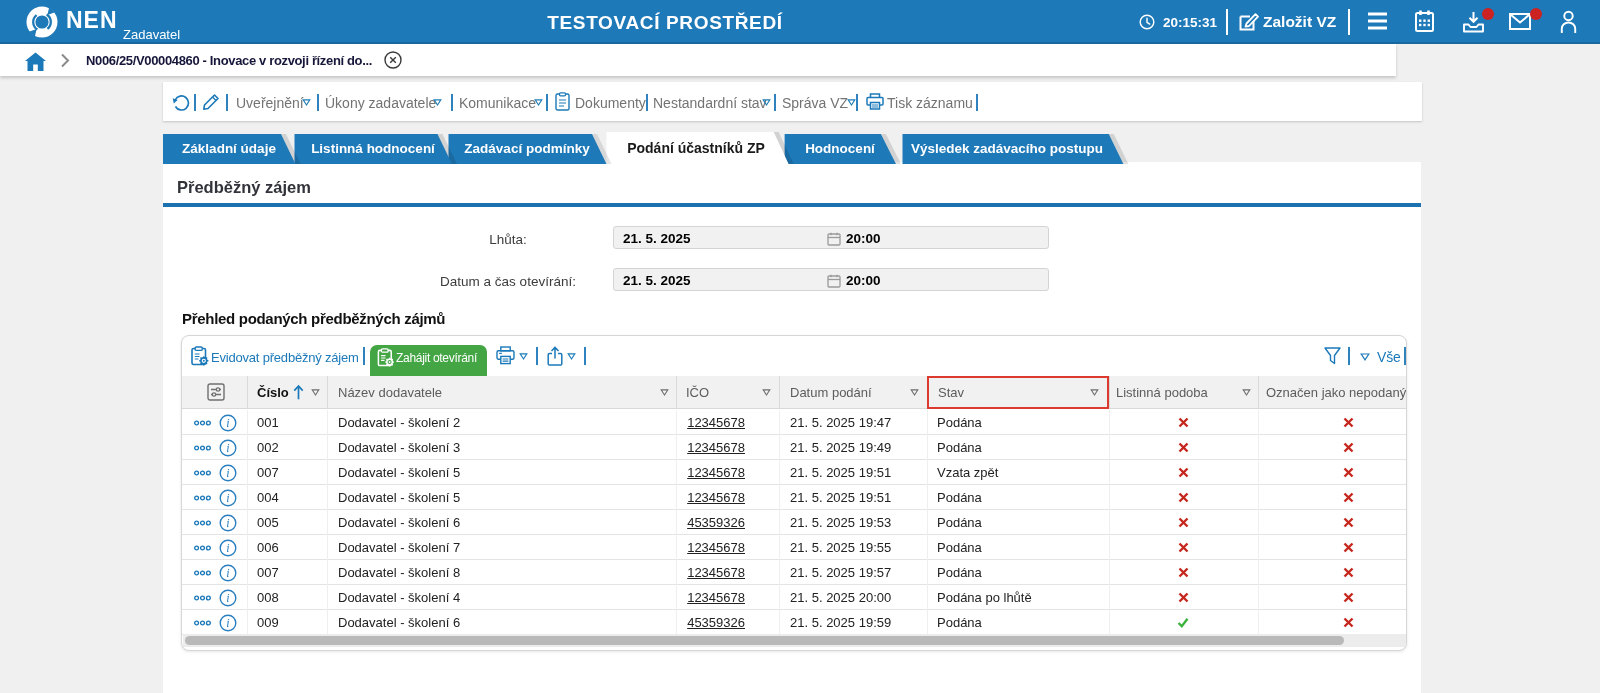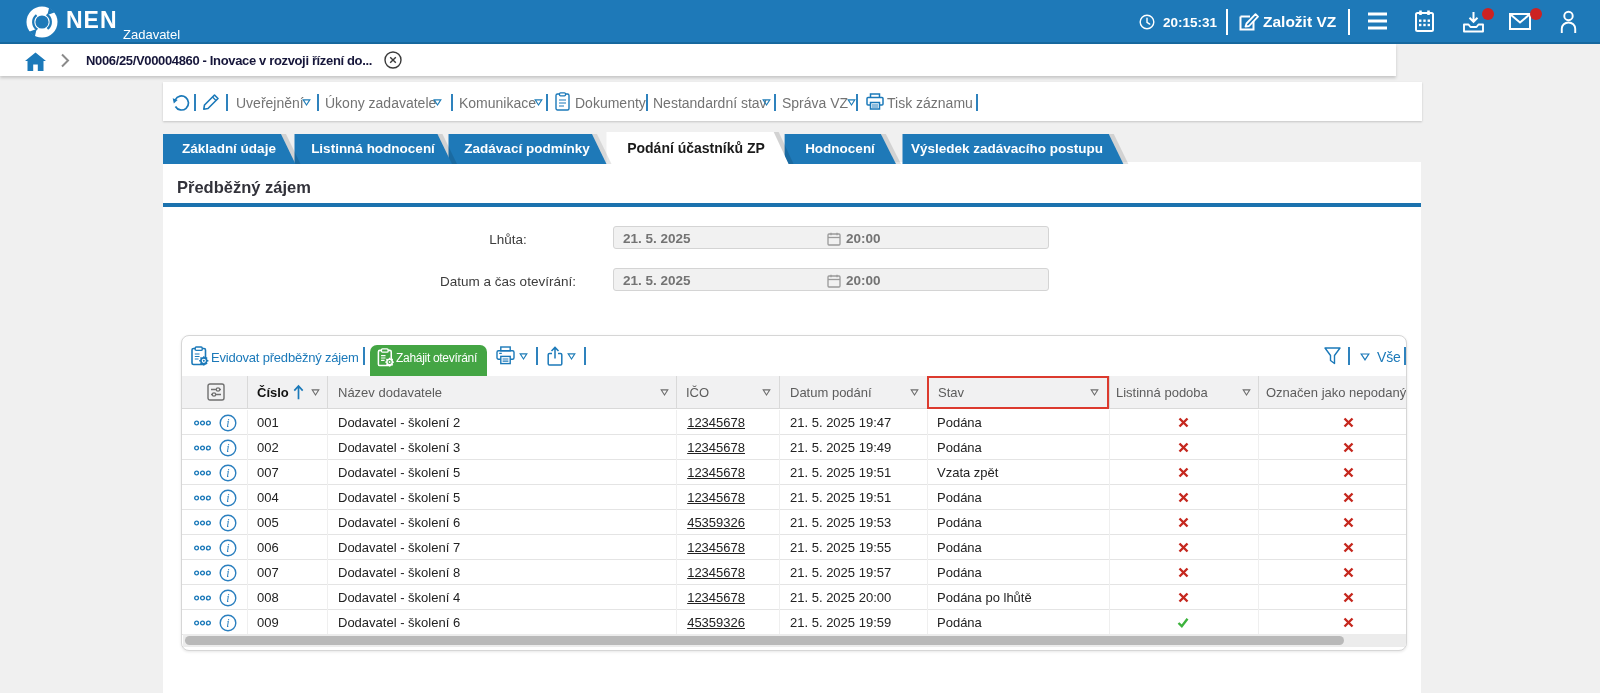--- a/index.html
+++ b/index.html
@@ -30,21 +30,21 @@
   
   #tabs { position:absolute; left:163px; top:132px; width:980px; height:32px; z-index:5; }
   #tabs .lbl { position:absolute; top:9px; font-size:13.5px; font-weight:bold; color:#fff; transform:translateX(-50%); white-space:nowrap; }
   #tabs .lbl.on { color:#1a1a1a; top:8px; font-size:14px; }
 
   
   #panel { position:absolute; left:163px; top:162px; width:1258px; height:531px; background:#fff; }
   #panel h1 { position:absolute; left:14px; top:16px; font-size:16.5px; color:#32323a; }
   #hrule { position:absolute; left:0; top:41px; width:1258px; height:4px; background:#1b72ae; }
   .flabel { position:absolute; font-size:13.5px; color:#3c3c3c; text-align:center; }
-  .fbox { position:absolute; left:450px; width:436px; height:23px; background:#f1f1f1; border:1px solid #d4d4d4; border-radius:3px; font-size:13.5px; font-weight:bold; color:#737373; }
+  .fbox { position:absolute; left:450px; width:436px; height:23px; background:#f1f1f1; border:1px solid #d4d4d4; border-radius:3px; font-size:13.5px; font-weight:bold; color:#000000; }
   .fbox .d { position:absolute; left:9px; top:4px; }
   .fbox .t { position:absolute; left:232px; top:4px; }
   #panel h2 { position:absolute; left:19px; top:148px; font-size:15px; letter-spacing:-0.3px; color:#111; }
 
   
   #card { position:absolute; left:18px; top:173px; width:1226px; height:316px; background:#fff; border:1px solid #d6d6d6; border-radius:8px; box-shadow:0 1px 3px rgba(0,0,0,0.10); overflow:hidden; }
   #tbar { position:absolute; left:0; top:0; width:1226px; height:40px; }
   #tbar .lnk { position:absolute; top:14px; font-size:13px; letter-spacing:-0.2px; color:#1b79b9; white-space:nowrap; }
   #tbar .sep { position:absolute; top:11px; width:1.5px; height:18px; background:#2e82bd; }
   #gbtn { position:absolute; left:188px; top:9px; width:117px; height:43px; background:#44a544; border-radius:7px; color:#fff; font-size:12px; letter-spacing:-0.3px; text-align:left; }
@@ -72,20 +72,21 @@
   <svg class="abs" style="left:26px;top:6px" width="32" height="32" viewBox="0 0 32 32">
     <circle cx="16" cy="16" r="15.5" fill="#fff"></circle>
     <circle cx="16" cy="16" r="6.6" fill="#1e79b8"></circle>
     <path d="M11.34 23.46 A8.8 8.8 0 0 1 10.58 9.07" fill="none" stroke="#1e79b8" stroke-width="2.3"></path>
     <path d="M20.66 8.54 A8.8 8.8 0 0 1 21.42 22.93" fill="none" stroke="#1e79b8" stroke-width="2.3"></path>
     <path d="M10.58 22.93 L8.85 30.65 L2.98 25.81 Z" fill="#1e79b8"></path>
     <path d="M21.42 9.07 L23.15 1.35 L29.02 6.19 Z" fill="#1e79b8"></path>
   </svg>
   <div class="nen">NEN</div>
   <div class="zad">Zadavatel</div>
+  <div class="ttl">TESTOVACÍ PROSTŘEDÍ</div>
   <svg class="abs" style="left:1139px;top:14px" width="16" height="16" viewBox="0 0 27 27">
     <circle cx="13.5" cy="13.5" r="11.5" fill="none" stroke="#fff" stroke-width="2.4"></circle>
     <path d="M13.5 7 V14 L18 17" fill="none" stroke="#fff" stroke-width="2.4" stroke-linecap="round"></path>
   </svg>
   <div class="htime">20:15:31</div>
   <div class="wsep" style="left:1226px"></div>
   <svg class="abs" style="left:1238px;top:11px" width="21" height="21" viewBox="0 0 21 21">
     <path d="M2.5 5.5 H12 M2.5 5.5 V18.5 H15.5 V10" fill="none" stroke="#fff" stroke-width="2"></path>
     <path d="M8.5 12.5 L17.5 3.2 L20 5.6 L11 15 L7.5 15.6 Z" fill="none" stroke="#fff" stroke-width="1.8" stroke-linejoin="round"></path>
   </svg>
@@ -237,20 +238,21 @@
   <div class="fbox" style="top:106px">
     <span class="d">21. 5. 2025</span>
     <svg class="abs" style="left:213px;top:5px" width="14" height="14" viewBox="0 0 14 14">
       <rect x="1" y="2" width="12" height="11" rx="1" fill="none" stroke="#9a9a9a" stroke-width="1.3"></rect>
       <path d="M1 5.5 H13" stroke="#9a9a9a" stroke-width="1.3"></path>
       <path d="M4 0.8 V3.2 M10 0.8 V3.2" stroke="#9a9a9a" stroke-width="1.3"></path>
     </svg>
     <span class="t">20:00</span>
   </div>
 
+  <h2>Přehled podaných předběžných zájmů</h2>
 
   <div id="card">
     <div id="tbar">
       <svg class="abs" style="left:9px;top:10px" width="18" height="20" viewBox="0 0 18 20">
         <rect x="1" y="2.5" width="13.5" height="16" rx="1.5" fill="none" stroke="#1b79b9" stroke-width="1.6"></rect>
         <rect x="4.2" y="1" width="7" height="3.4" rx="1" fill="#fff" stroke="#1b79b9" stroke-width="1.4"></rect>
         <path d="M3.8 8 H8.5 M3.8 10.5 H8.5 M3.8 13 H7.5" stroke="#1b79b9" stroke-width="1.2"></path>
         <circle cx="12.8" cy="14.8" r="2.9" fill="#fff" stroke="#1b79b9" stroke-width="1.6"></circle>
         <circle cx="12.8" cy="14.8" r="1" fill="#1b79b9"></circle>
         <path d="M12.8 10.2 V12 M12.8 17.6 V19.4 M8.2 14.8 H10 M15.6 14.8 H17.4 M9.5 11.5 L10.8 12.8 M14.8 16.8 L16.1 18.1 M16.1 11.5 L14.8 12.8 M10.8 16.8 L9.5 18.1" stroke="#1b79b9" stroke-width="1.4"></path>

